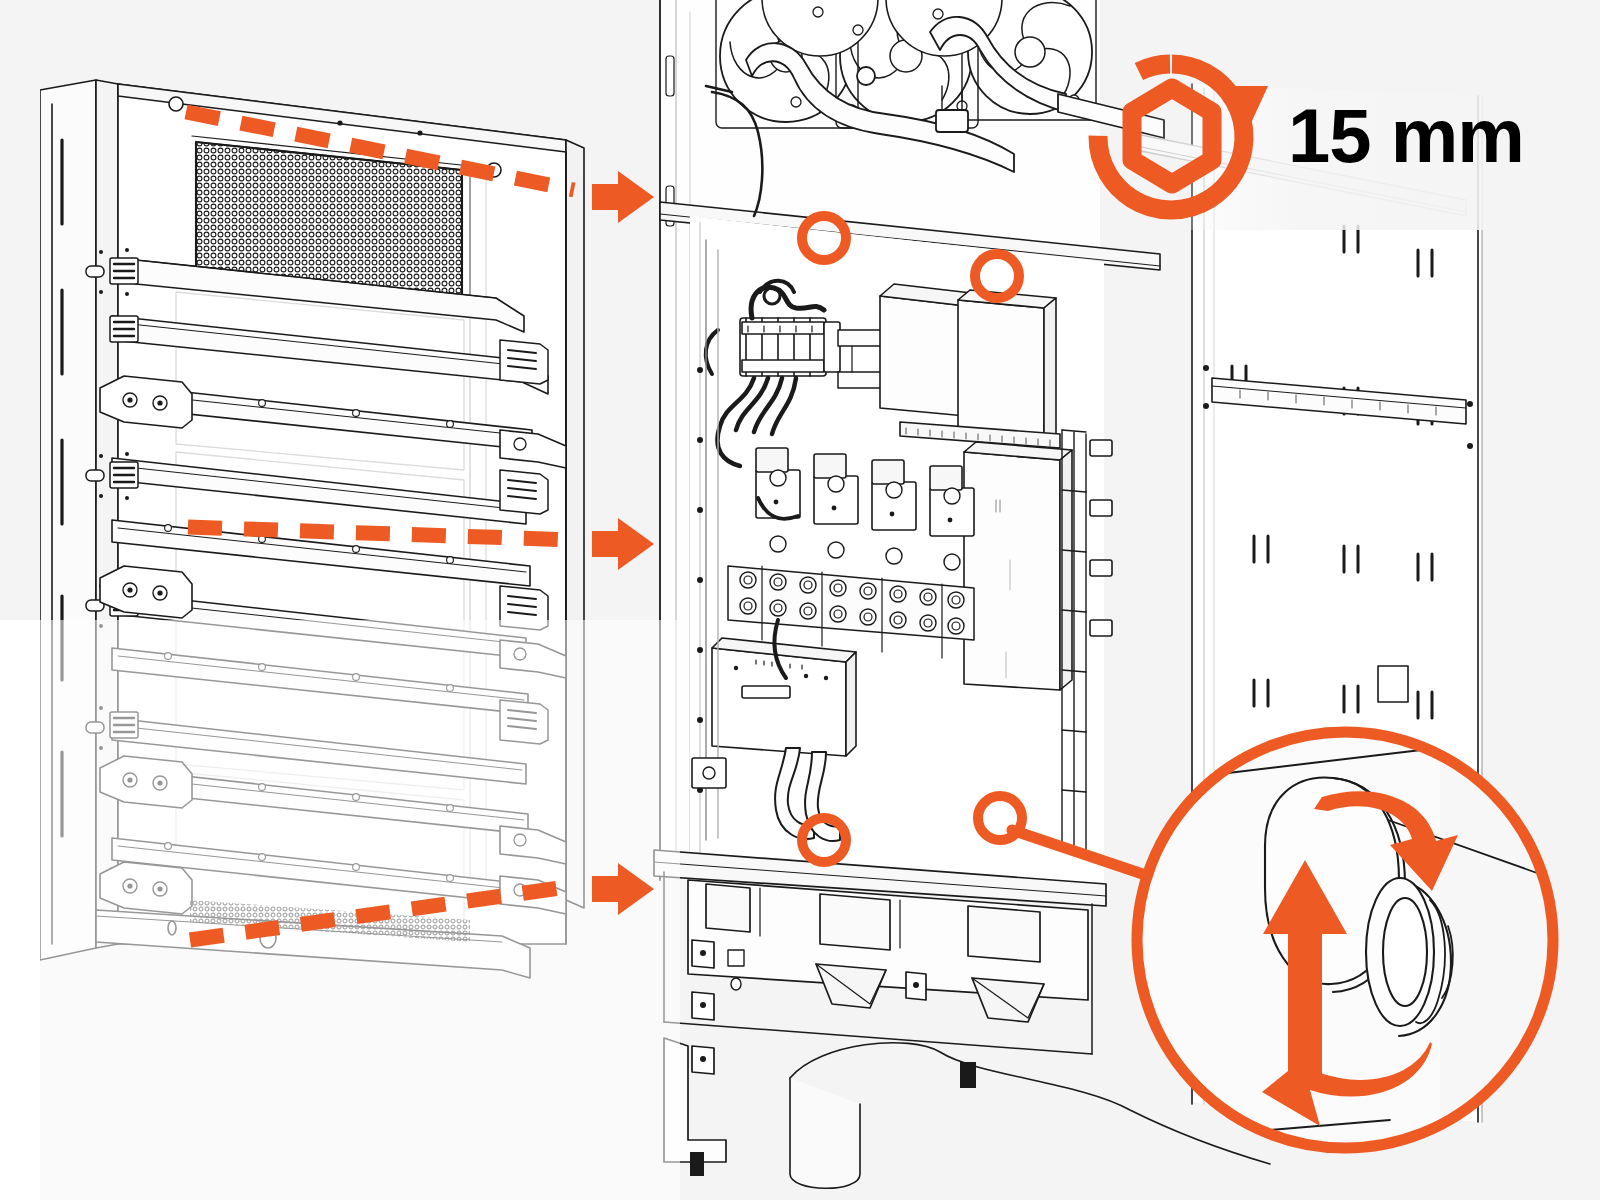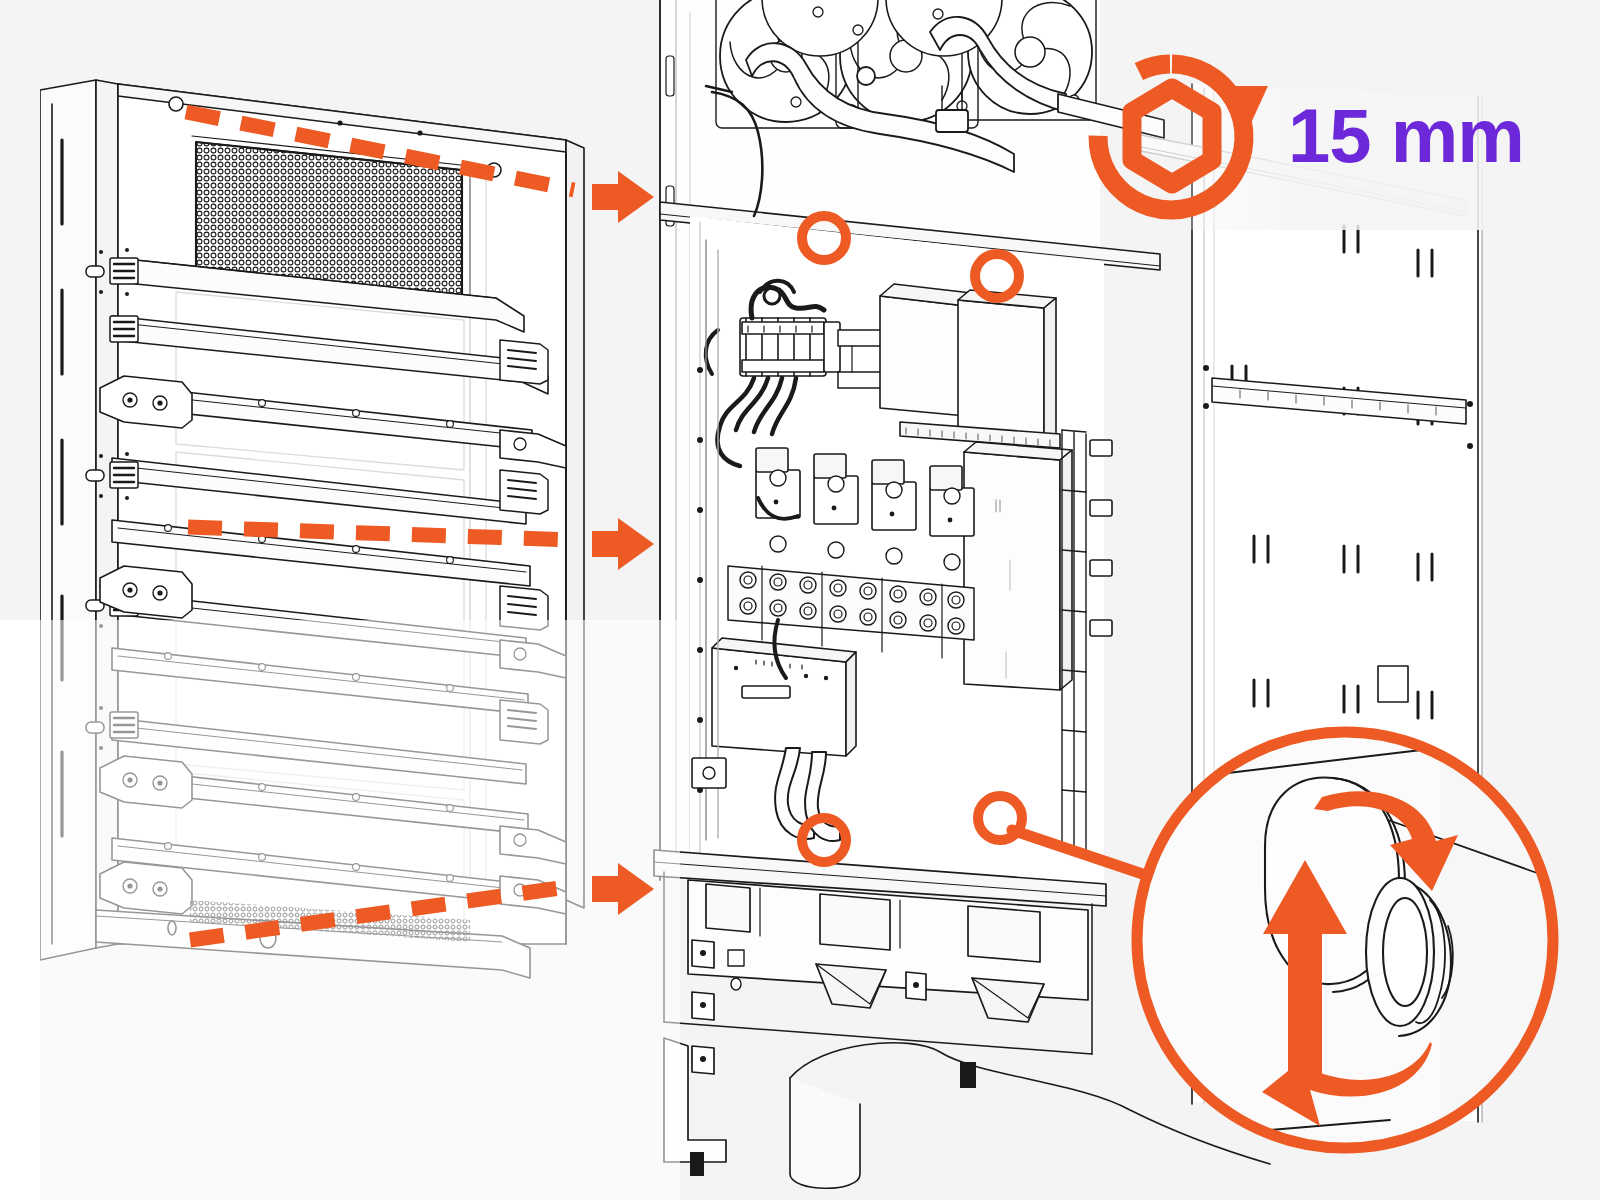--- a/index.html
+++ b/index.html
@@ -1,19 +1,19 @@
 <!DOCTYPE html>
 <html><head>
 <meta charset="utf-8">
 <style>
   html,body{margin:0;padding:0;background:#ffffff;}
   body{font-family:"Liberation Sans",sans-serif;}
   #stage{position:relative;width:1600px;height:1200px;background:#f4f4f4;overflow:hidden;}
   #stage svg.layer{position:absolute;left:0;top:0;width:1600px;height:1200px;}
-  .lbl{position:absolute;color:#6d28d9;font-weight:700;letter-spacing:-1px;
+  .lbl{position:absolute;color:#000000;font-weight:700;letter-spacing:-1px;
        font-family:"Liberation Sans",sans-serif;white-space:nowrap;}
   #mm-label{left:1288px;top:92px;font-size:76px;}
 </style>
 </head>
 <body>
 
 <div id="stage">
 
   <svg class="layer" viewBox="0 0 1600 1200">
     <defs>

